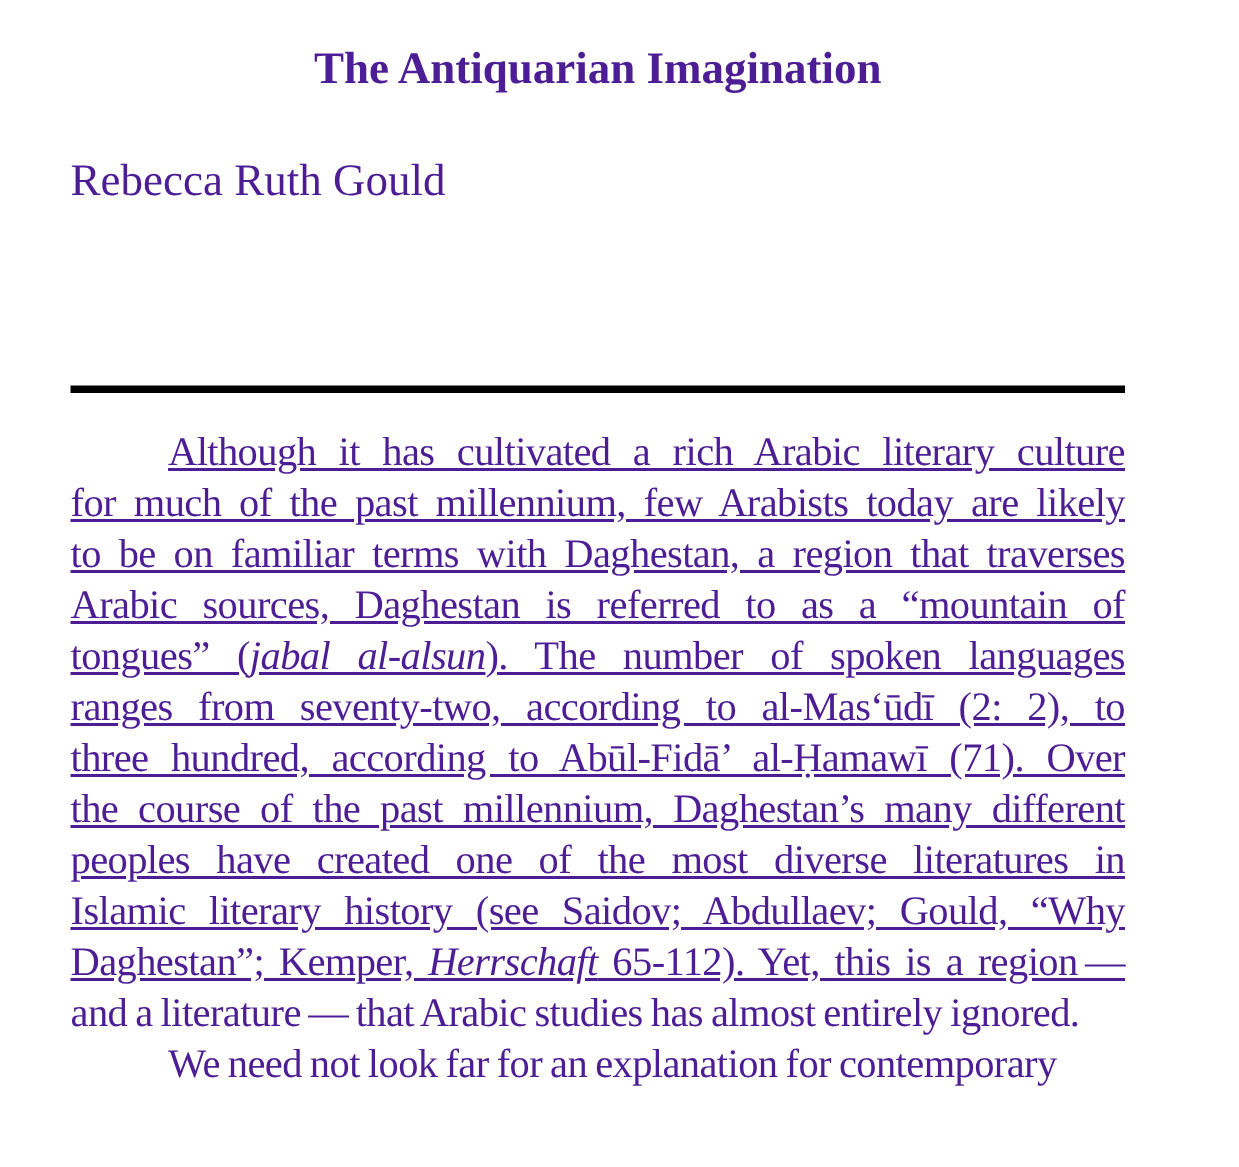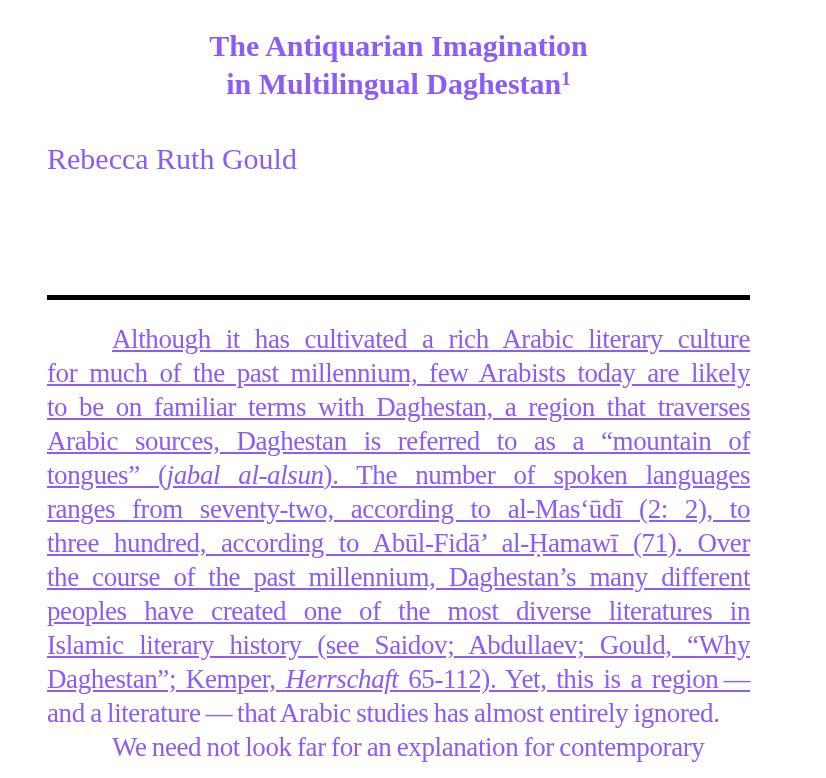--- a/index.html
+++ b/index.html
@@ -8,21 +8,21 @@
     width: 826px;
     height: 778px;
     overflow: hidden;
     background: #ffffff;
   }
   .page {
     position: relative;
     width: 826px;
     height: 778px;
     background: #ffffff;
-    color: #8b5cf6;
+    color: #4c1d95;
     font-family: "Liberation Serif", "DejaVu Serif", serif;
   }
   .content {
     position: absolute;
     left: 47px;
     top: 0;
     width: 703px;
   }
   .title-block {
     margin-top: 27px;
@@ -74,21 +74,20 @@
   }
 </style>
 </head>
 <body>
 
 <div class="page">
   <div class="content">
 
     <div class="title-block">
       <div>The Antiquarian Imagination</div>
-      <div><span>in Multilingual Daghestan</span><sup>1</sup></div>
     </div>
 
     <div class="author-line">Rebecca Ruth Gould</div>
 
     <div class="divider"></div>
 
     <div class="body-text">
       <div>
           <div class="line justify indent"><span>Although it has cultivated a rich Arabic literary culture</span></div>
           <div class="line justify"><span>for much of the past millennium, few Arabists today are likely</span></div>

